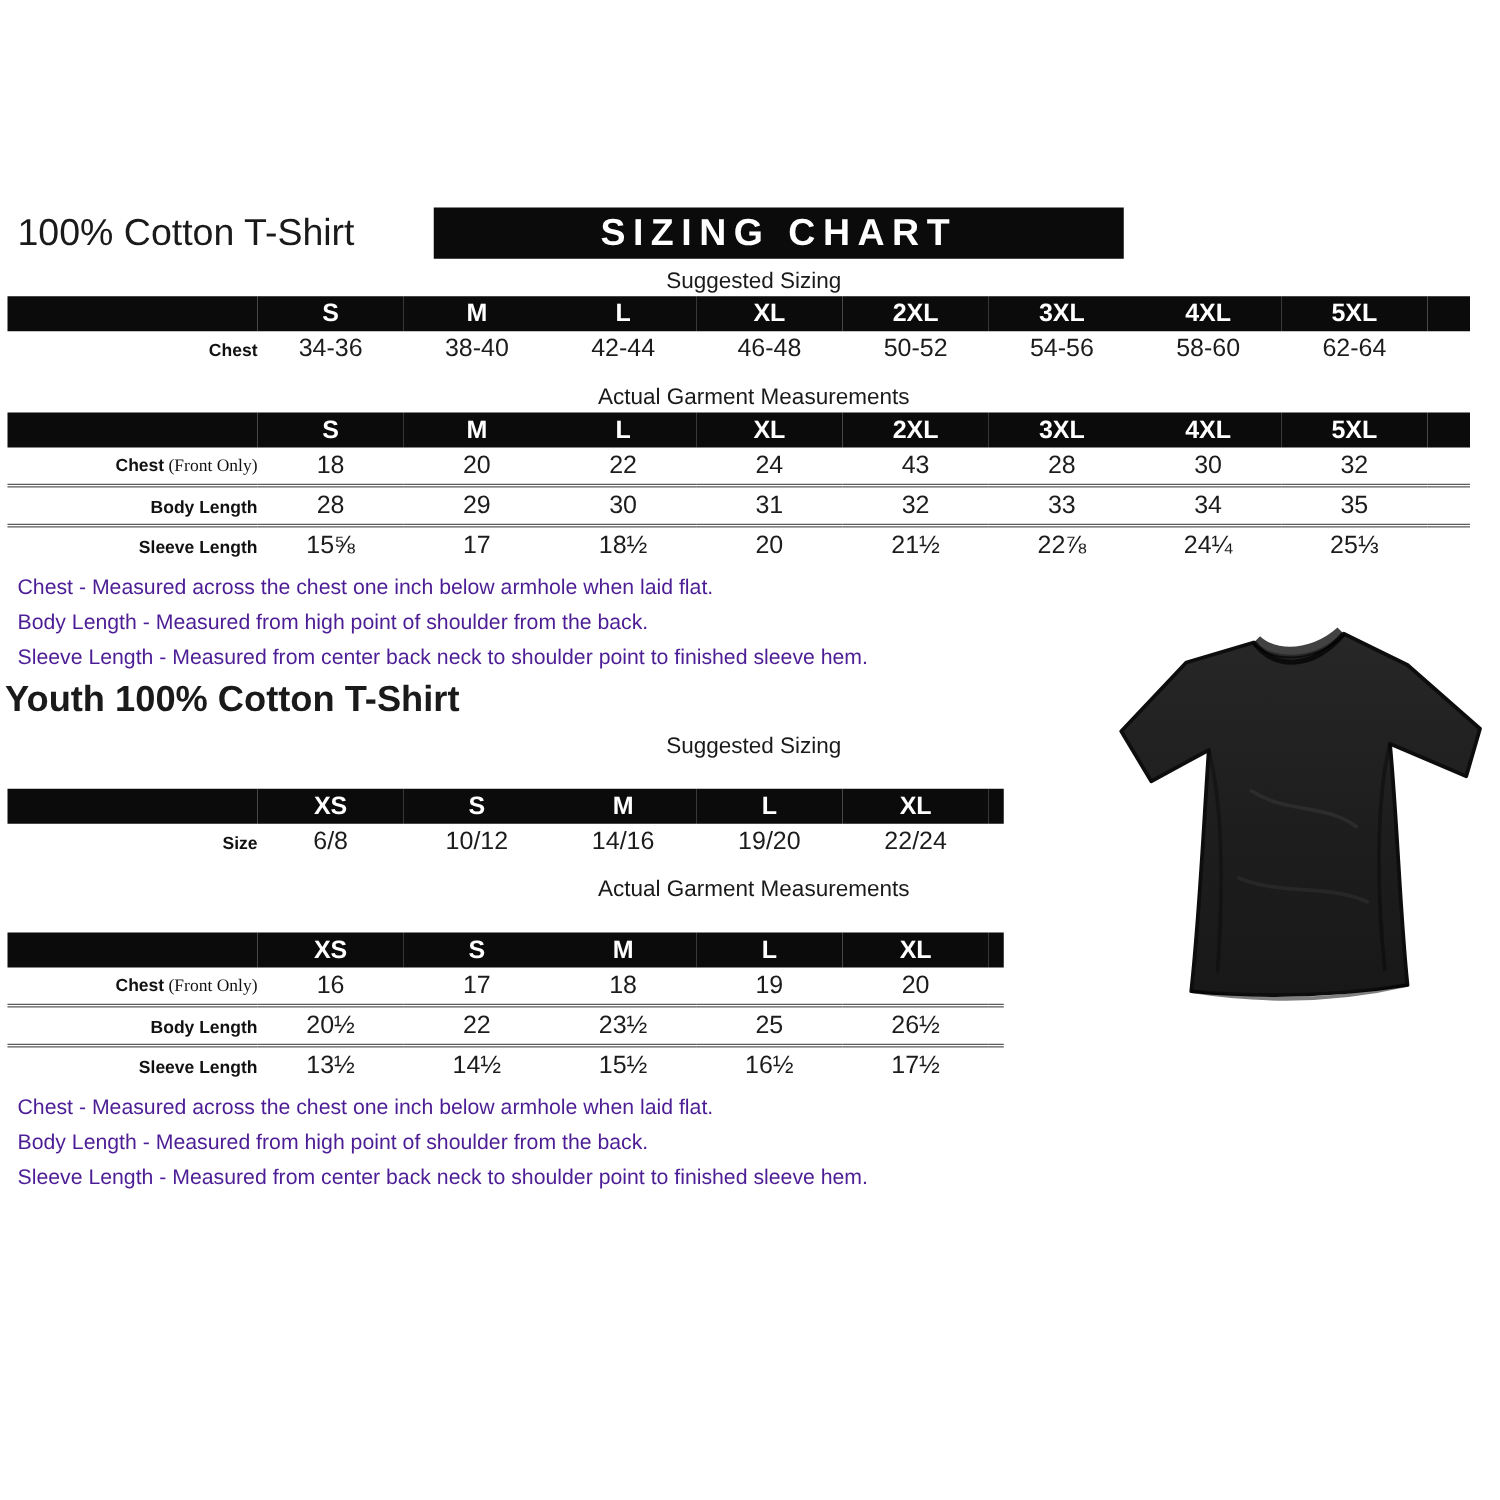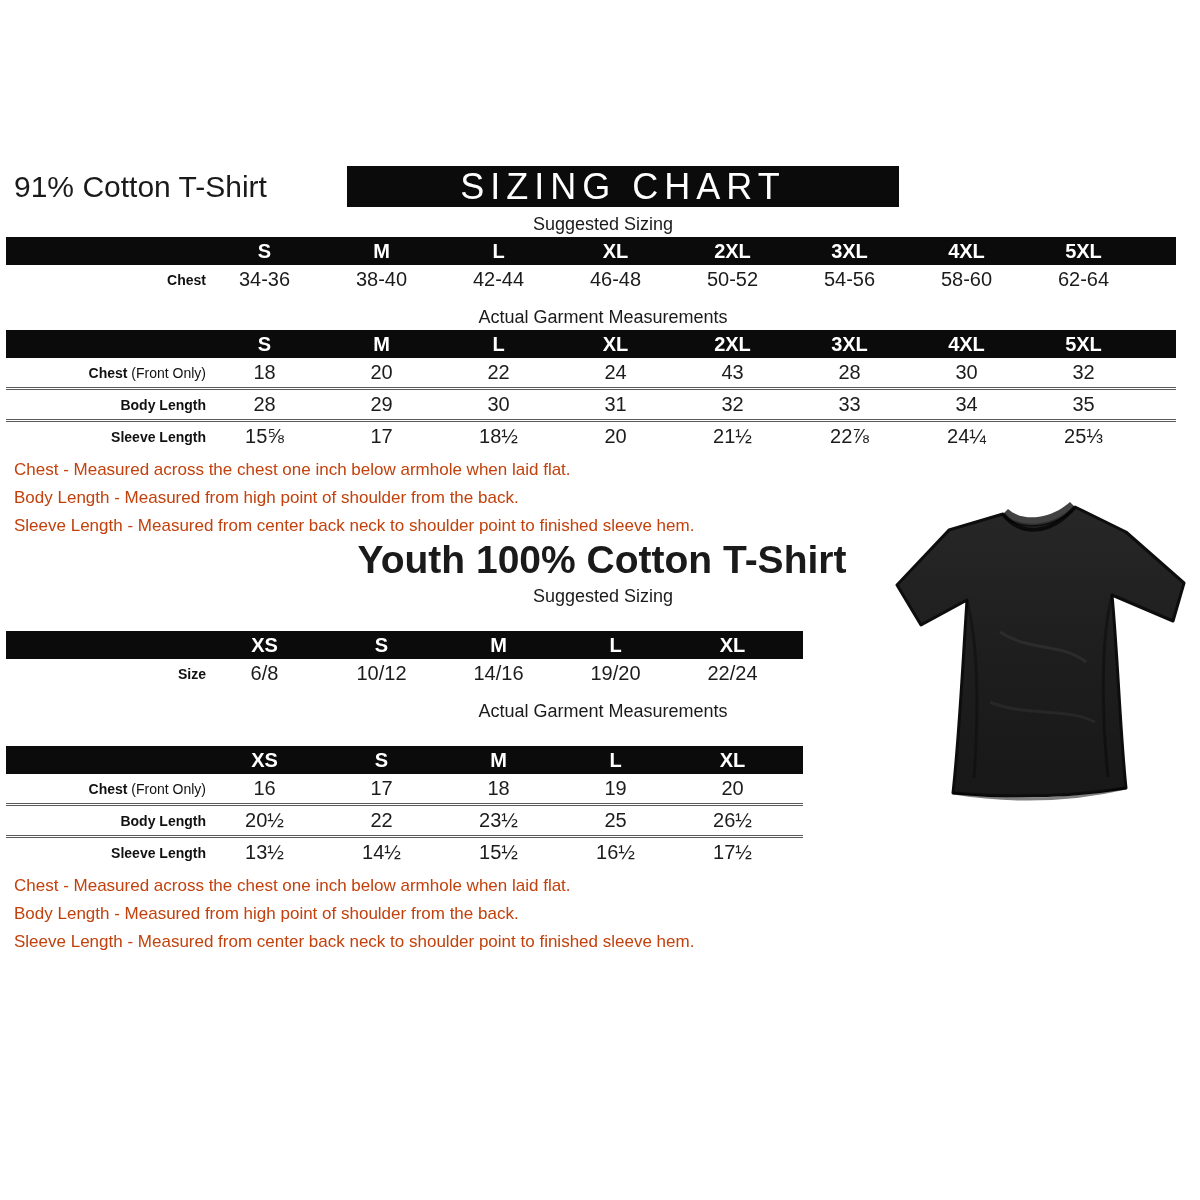--- a/index.html
+++ b/index.html
@@ -3,46 +3,46 @@
 <meta charset="utf-8">
 <style>
   html,body{margin:0;padding:0;}
   body{
     width:1200px;height:1200px;background:#ffffff;position:relative;overflow:hidden;
     font-family:"Liberation Sans",sans-serif;color:#1a1a1a;
     -webkit-font-smoothing:antialiased;
   }
   .header-row{display:flex;align-items:flex-start;margin-top:166px;}
   .main-title{flex:0 0 333px;padding-left:14px;font-size:30px;font-weight:400;line-height:41px;white-space:nowrap;}
-  .banner{width:552px;height:41px;background:#0b0b0b;color:#ffffff;font-weight:normal;
-          font-size:36px;letter-spacing:6px;text-align:center;line-height:41px;}
+  .banner{width:552px;height:41px;background:#0b0b0b;color:#ffffff;font-weight:bold;
+          font-size:30px;letter-spacing:6px;text-align:center;line-height:41px;}
   .section-label{font-size:18px;padding-left:6px;margin-top:6px;line-height:22px;text-align:center;}
   .gap-lg{margin-top:12px;}
   .gap-md{margin-top:8px;}
   table.tbl{border-collapse:collapse;table-layout:fixed;margin-left:6px;margin-top:2px;}
   table.tbl.adult{width:1170px;}
   table.tbl.youth{width:797px;margin-top:24px;}
   .tbl col.col-label{width:200px;}
   .tbl col.col-data{width:117px;}
   .tbl thead th{background:#0b0b0b;color:#ffffff;font-size:20px;font-weight:bold;height:28px;padding:0;text-align:center;}
   .tbl tbody td,.tbl tbody th{font-size:20px;height:29px;padding:0;text-align:center;font-weight:400;color:#1c1c1c;}
   .tbl tbody th.row-label{text-align:right;padding-left:14px;font-weight:bold;font-size:14px;white-space:nowrap;color:#111;}
-  .row-label .suffix{font-weight:400;}
+  .row-label .suffix{font-weight:400;font-family:Liberation Serif, serif;}
   .tbl.lined tbody tr:not(:last-child)>*{border-bottom:3px double #5a5a5a;}
   .notes{margin:8px 0 0 0;padding-left:14px;}
-  .notes p{margin:0 0 7px 0;font-size:17px;line-height:21px;color:#c2410c;}
-  .youth-title{font-size:39px;font-weight:bold;padding-left:4px;margin-top:0;line-height:34px;text-align:center;}
+  .notes p{margin:0 0 7px 0;font-size:17px;line-height:21px;color:#4c1d95;}
+  .youth-title{font-size:29px;font-weight:bold;padding-left:4px;margin-top:0;line-height:34px;}
   .tshirt-wrap{position:absolute;left:890px;top:492px;width:302px;height:316px;}
   .tshirt-wrap svg{display:block;width:100%;height:100%;}
 </style>
 </head>
 <body>
 
 <div class="header-row">
-  <div class="main-title">91% Cotton T-Shirt</div>
+  <div class="main-title">100% Cotton T-Shirt</div>
   <div class="banner">SIZING CHART</div>
 </div>
 
 <div class="section-label">Suggested Sizing</div>
 <table class="tbl adult">
     <colgroup>
       <col class="col-label">
       <col class="col-data">
       <col class="col-data">
       <col class="col-data">

